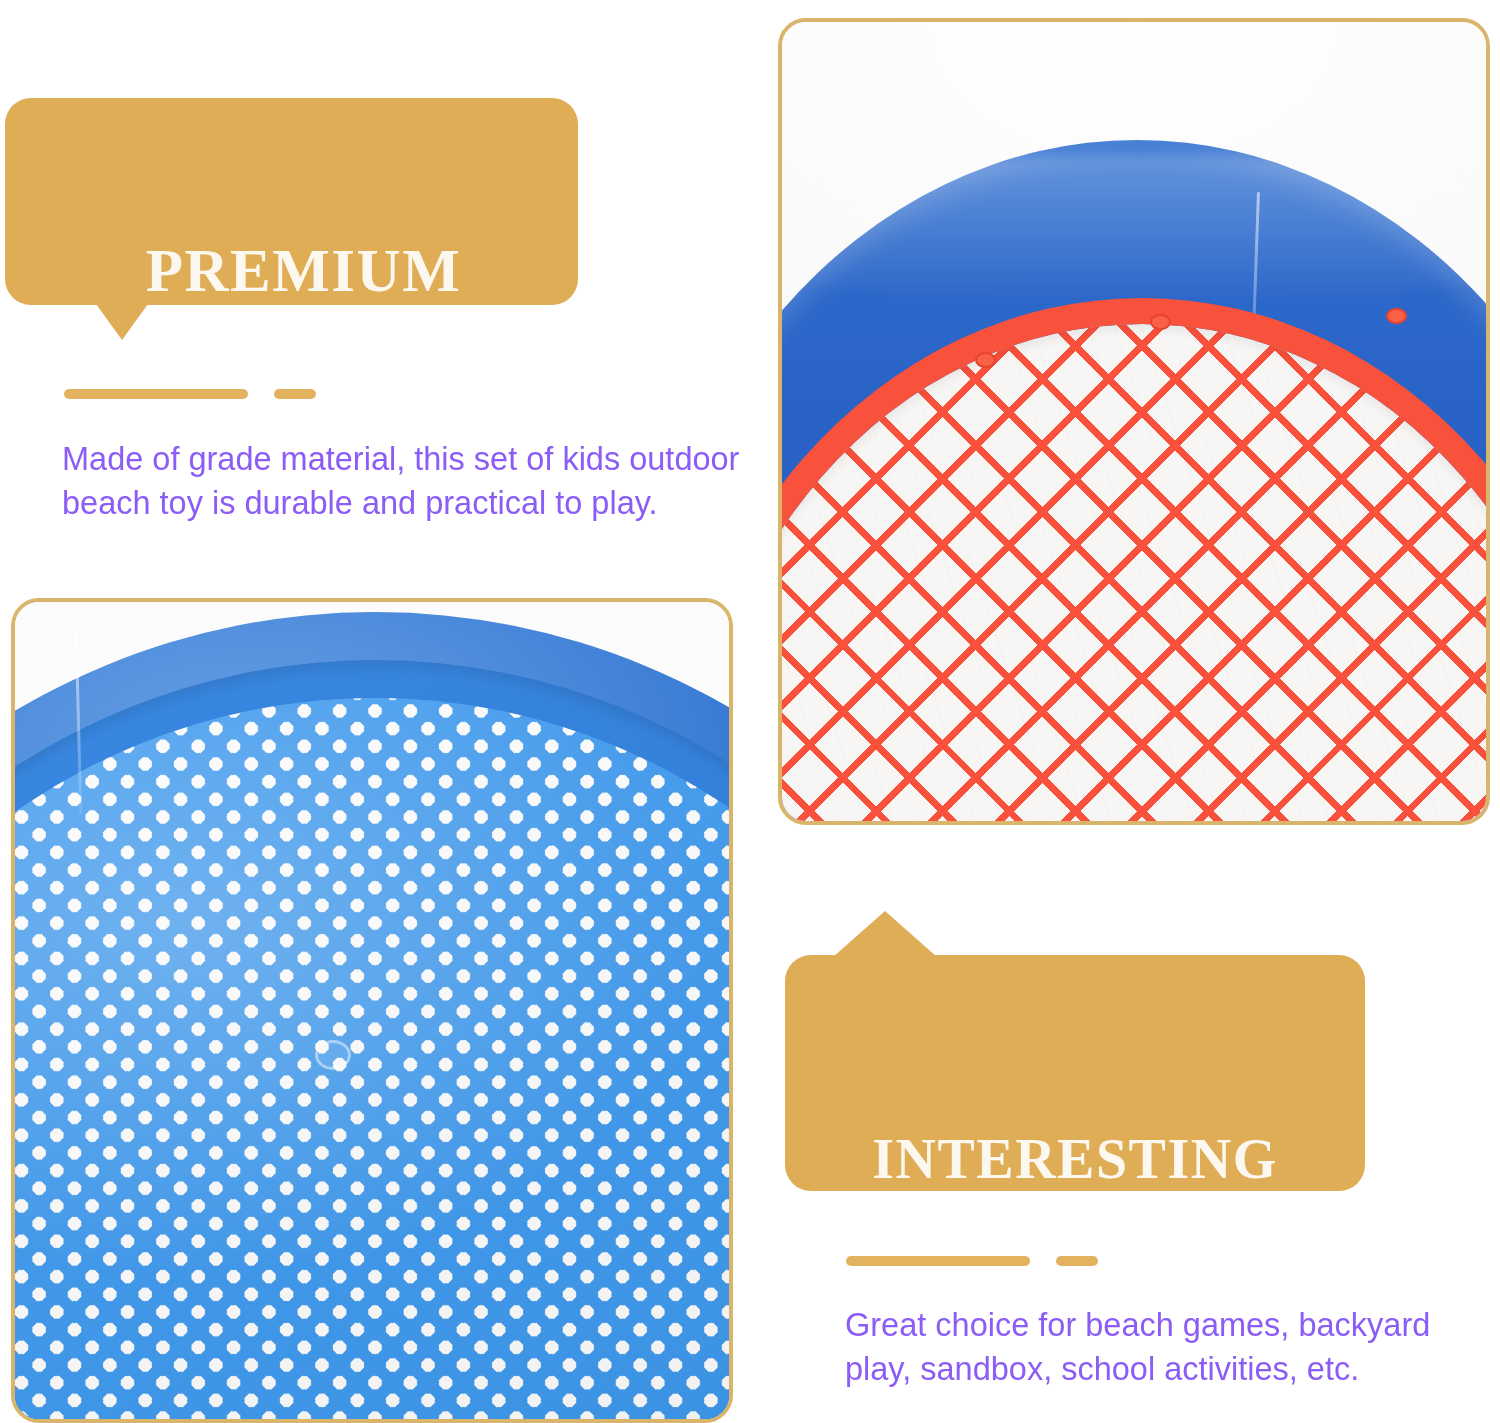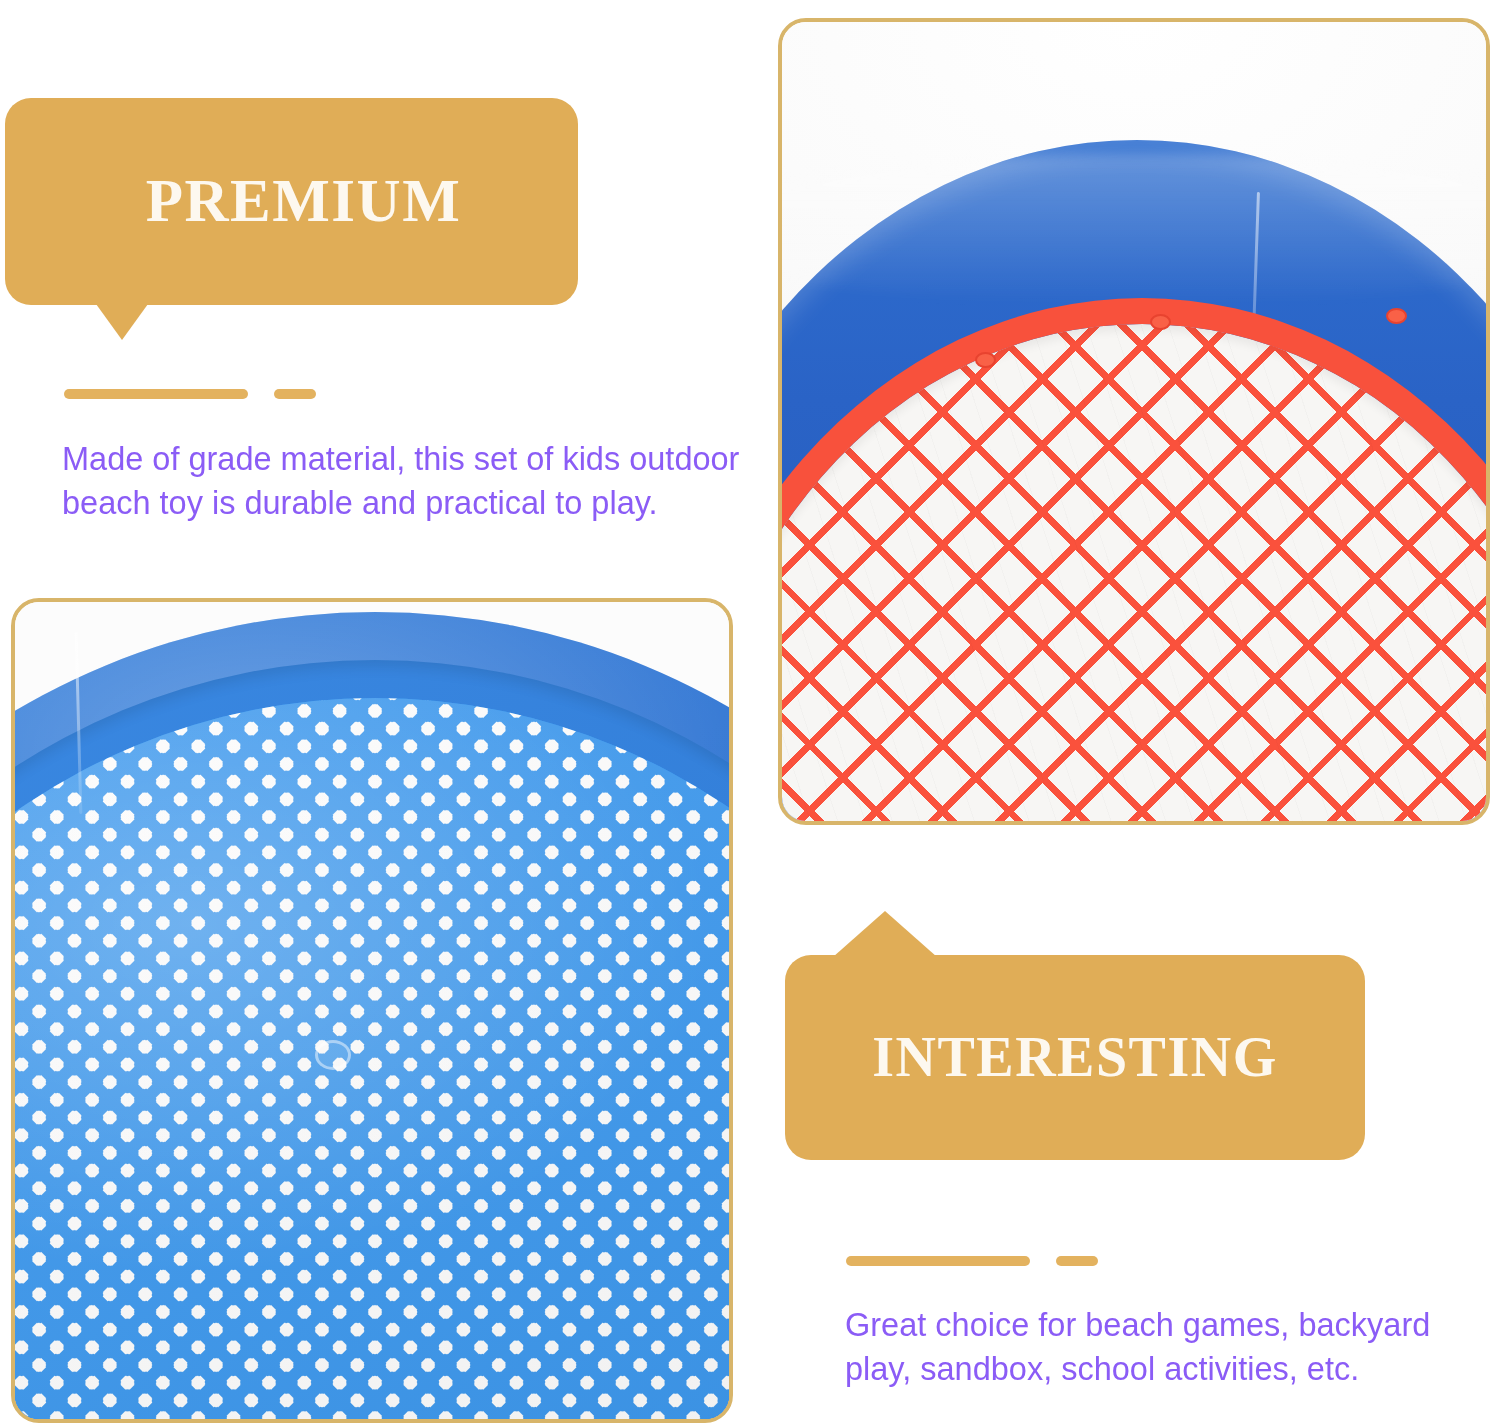--- a/index.html
+++ b/index.html
@@ -16,21 +16,21 @@
   }
 
   
   .banner {
     position: absolute;
     background: #e0ad57;
     border-radius: 26px;
     display: flex;
     flex-direction: column;
     align-items: center;
-    justify-content: center;
+    justify-content: flex-end;
     box-sizing: border-box;
   }
   .banner-line {
     color: #fdf8ef;
     font-family: "Liberation Serif", serif;
     font-weight: bold;
     letter-spacing: 1.5px;
     line-height: 1.12;
     text-align: center;
     white-space: nowrap;
@@ -61,21 +61,21 @@
     height: 207px;
     padding-left: 24px;
   }
   #banner-premium .banner-line { font-size: 61px; }
   #banner-premium-tail { left: 96px; top: 304px; }
 
   #banner-design {
     left: 785px;
     top: 955px;
     width: 580px;
-    height: 205px;
+    height: 236px;
   }
   #banner-design .banner-line { font-size: 56px; }
   #banner-design .line-2 { letter-spacing: 2.5px; }
   #banner-design-tail { left: 833px; top: 911px; }
 
   
   .dashes {
     position: absolute;
     display: flex;
     align-items: center;

